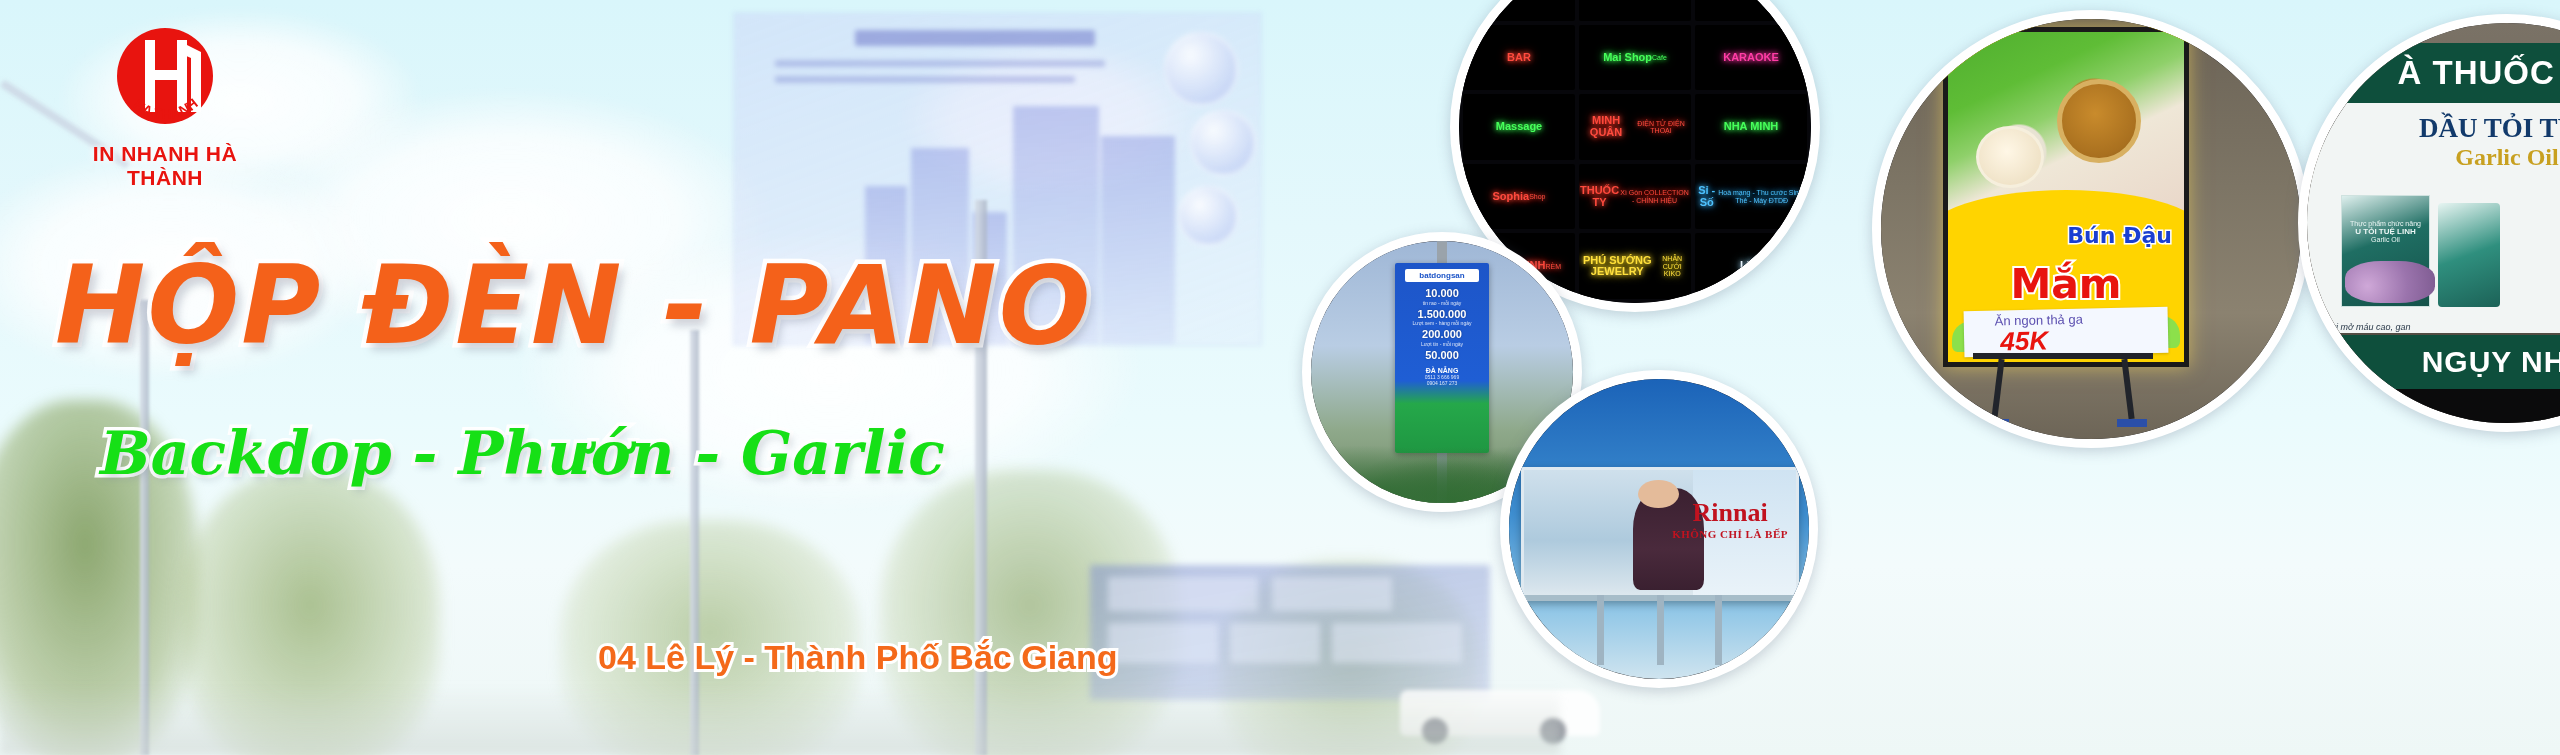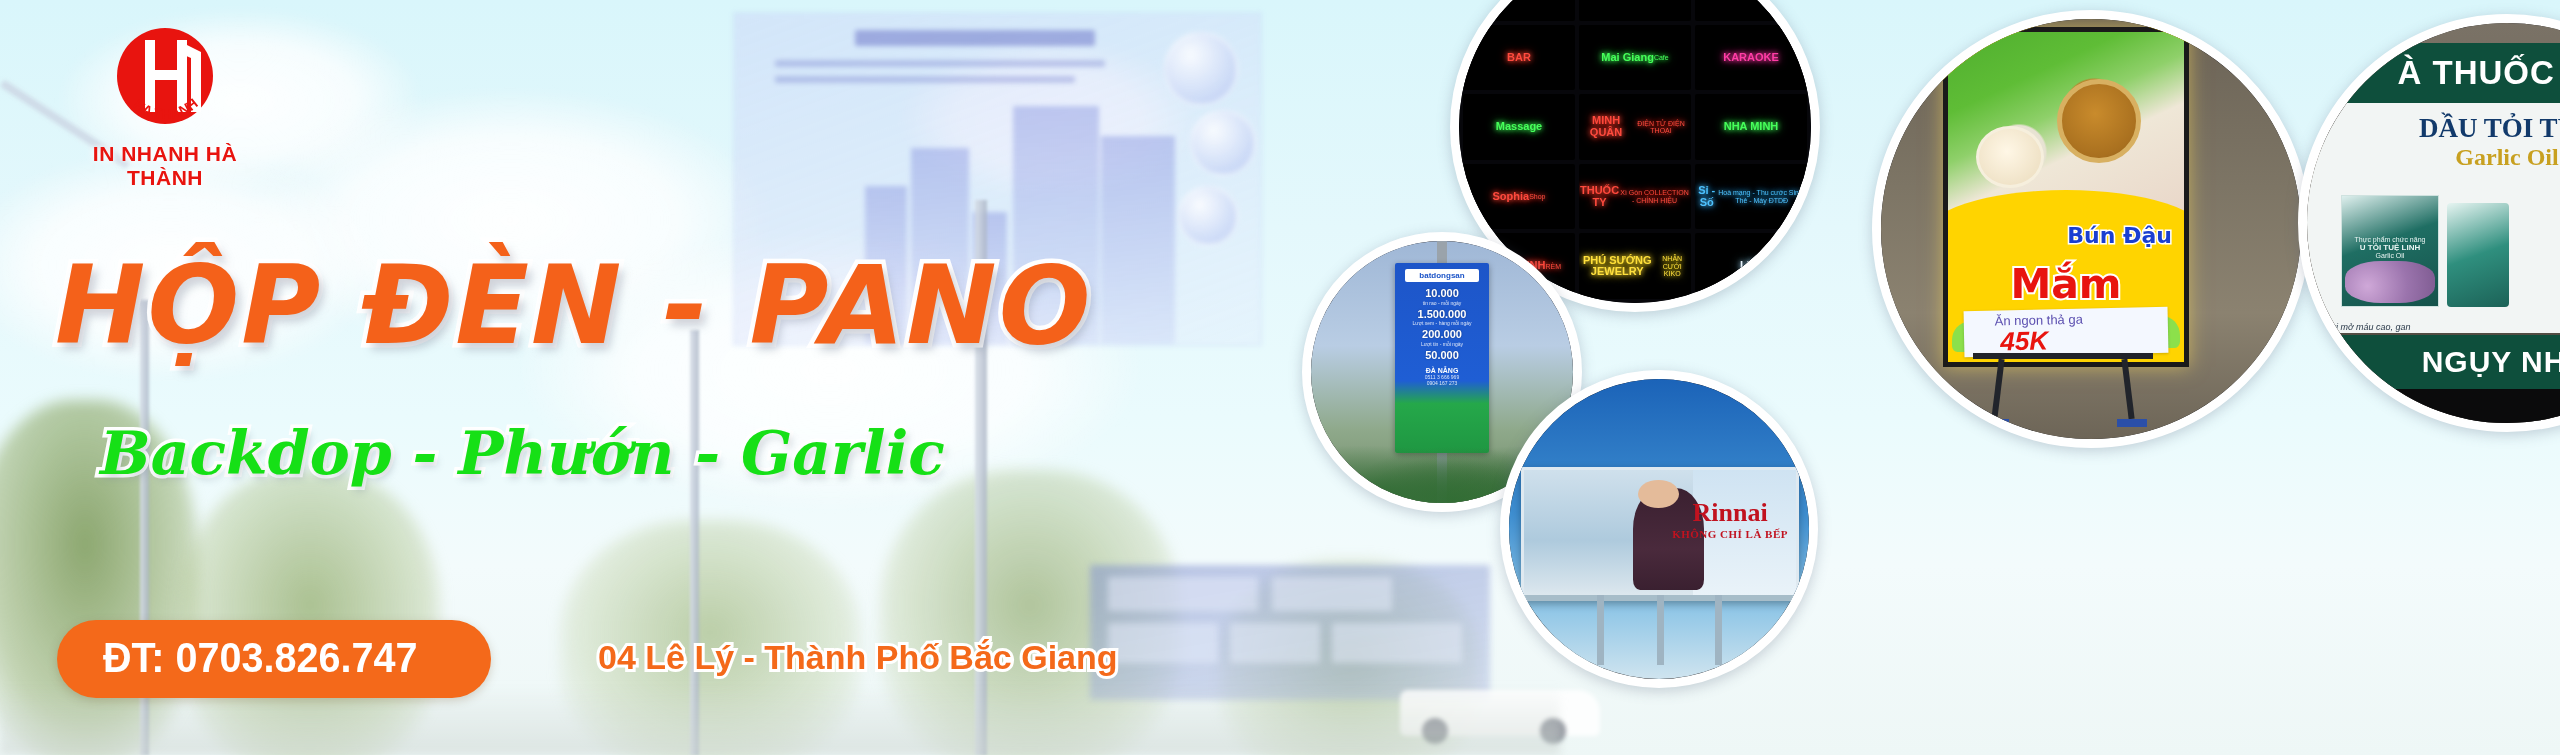--- a/index.html
+++ b/index.html
@@ -295,22 +295,22 @@
   
   .circ-pharm{left:2298px;top:14px;width:400px;height:400px;}
   .ph-scene{position:absolute;inset:0;background:linear-gradient(180deg,#7a7266 0%,#6c6458 55%,#3a362f 100%);}
   .ph-top{position:absolute;left:0;top:20px;width:100%;height:60px;background:#0E4F3C;
     display:flex;align-items:center;justify-content:center;}
   .ph-top span{color:#fff;font-weight:bold;font-size:33px;letter-spacing:1px;white-space:nowrap;}
   .ph-body{position:absolute;left:0;top:80px;width:100%;height:230px;background:#F2F5F4;}
   .ph-h1{text-align:center;color:#123A6B;font-weight:bold;font-size:27px;margin-top:10px;font-family:"Liberation Serif",serif;}
   .ph-h2{text-align:center;color:#C8A020;font-weight:bold;font-size:24px;font-family:"Liberation Serif",serif;}
   .ph-boxes{position:absolute;left:34px;top:92px;display:flex;gap:8px;}
-  .ph-pack{width:98px;height:112px;background:linear-gradient(160deg,#dff0ee,#1f6e63 42%,#15524a 100%);
-    border:1px solid #cfe2df;font-size:7px;color:#eaf6f4;text-align:center;padding-top:40px;box-sizing:border-box;}
+  .ph-pack{width:89px;height:112px;background:linear-gradient(160deg,#dff0ee,#1f6e63 42%,#15524a 100%);
+    border:1px solid #cfe2df;font-size:7px;color:#eaf6f4;text-align:center;padding-top:24px;box-sizing:border-box;}
   .ph-pack b{display:block;font-size:8px;}
   .ph-garlic{position:absolute;left:4px;bottom:4px;width:90px;height:42px;
     background:radial-gradient(circle at 25% 60%,#cfa8d8,#9b74ad 55%,#7d5a90 100%);border-radius:40%;}
   .ph-bottle{width:62px;height:104px;margin-top:8px;background:linear-gradient(160deg,#e7f5f2,#2f8f7e 50%,#1c6257 100%);border-radius:4px;}
   .ph-text{position:absolute;left:16px;right:10px;top:218px;color:#2b3a4a;font-size:9px;line-height:1.55;font-style:italic;}
   .ph-bot{position:absolute;left:0;top:312px;width:100%;height:54px;background:#0E4F3C;
     display:flex;align-items:center;justify-content:center;}
   .ph-bot span{color:#fff;font-weight:bold;font-size:30px;letter-spacing:1px;}
   .ph-dark{position:absolute;left:0;top:366px;width:100%;height:34px;background:#0b0b0c;}
 </style>
@@ -373,35 +373,32 @@
           <textPath href="#arcp" startOffset="18%">HA THANH</textPath>
         </text>
       </svg>
     </div>
     <div class="logo-sub">IN NHANH HÀ THÀNH</div>
   </div>
 
   <div class="headline">HỘP ĐÈN - PANO</div>
   <div class="subline">Backdop - Phướn - Garlic</div>
 
-  <div class="phone-pill">
-    <span>ĐT: 0703.826.747</span>
-  </div>
   <div class="address">04 Lê Lý - Thành Phố Bắc Giang</div>
 
   <div class="circ circ-neon">
     <div class="neon-grid" id="neon-grid">
         <div class="nsign glow-white"></div>
         <div class="nsign glow-blue"></div>
         <div class="nsign glow-orange"></div>
         <div class="nsign glow-red">
           <span>BAR</span>
         </div>
         <div class="nsign glow-green">
-          <span>Mai Giang</span>
+          <span>Mai Shop</span>
           <small>Cafe</small>
         </div>
         <div class="nsign glow-pink">
           <span>KARAOKE</span>
         </div>
         <div class="nsign glow-green">
           <span>Massage</span>
         </div>
         <div class="nsign glow-red">
           <span>MINH QUÂN</span>

